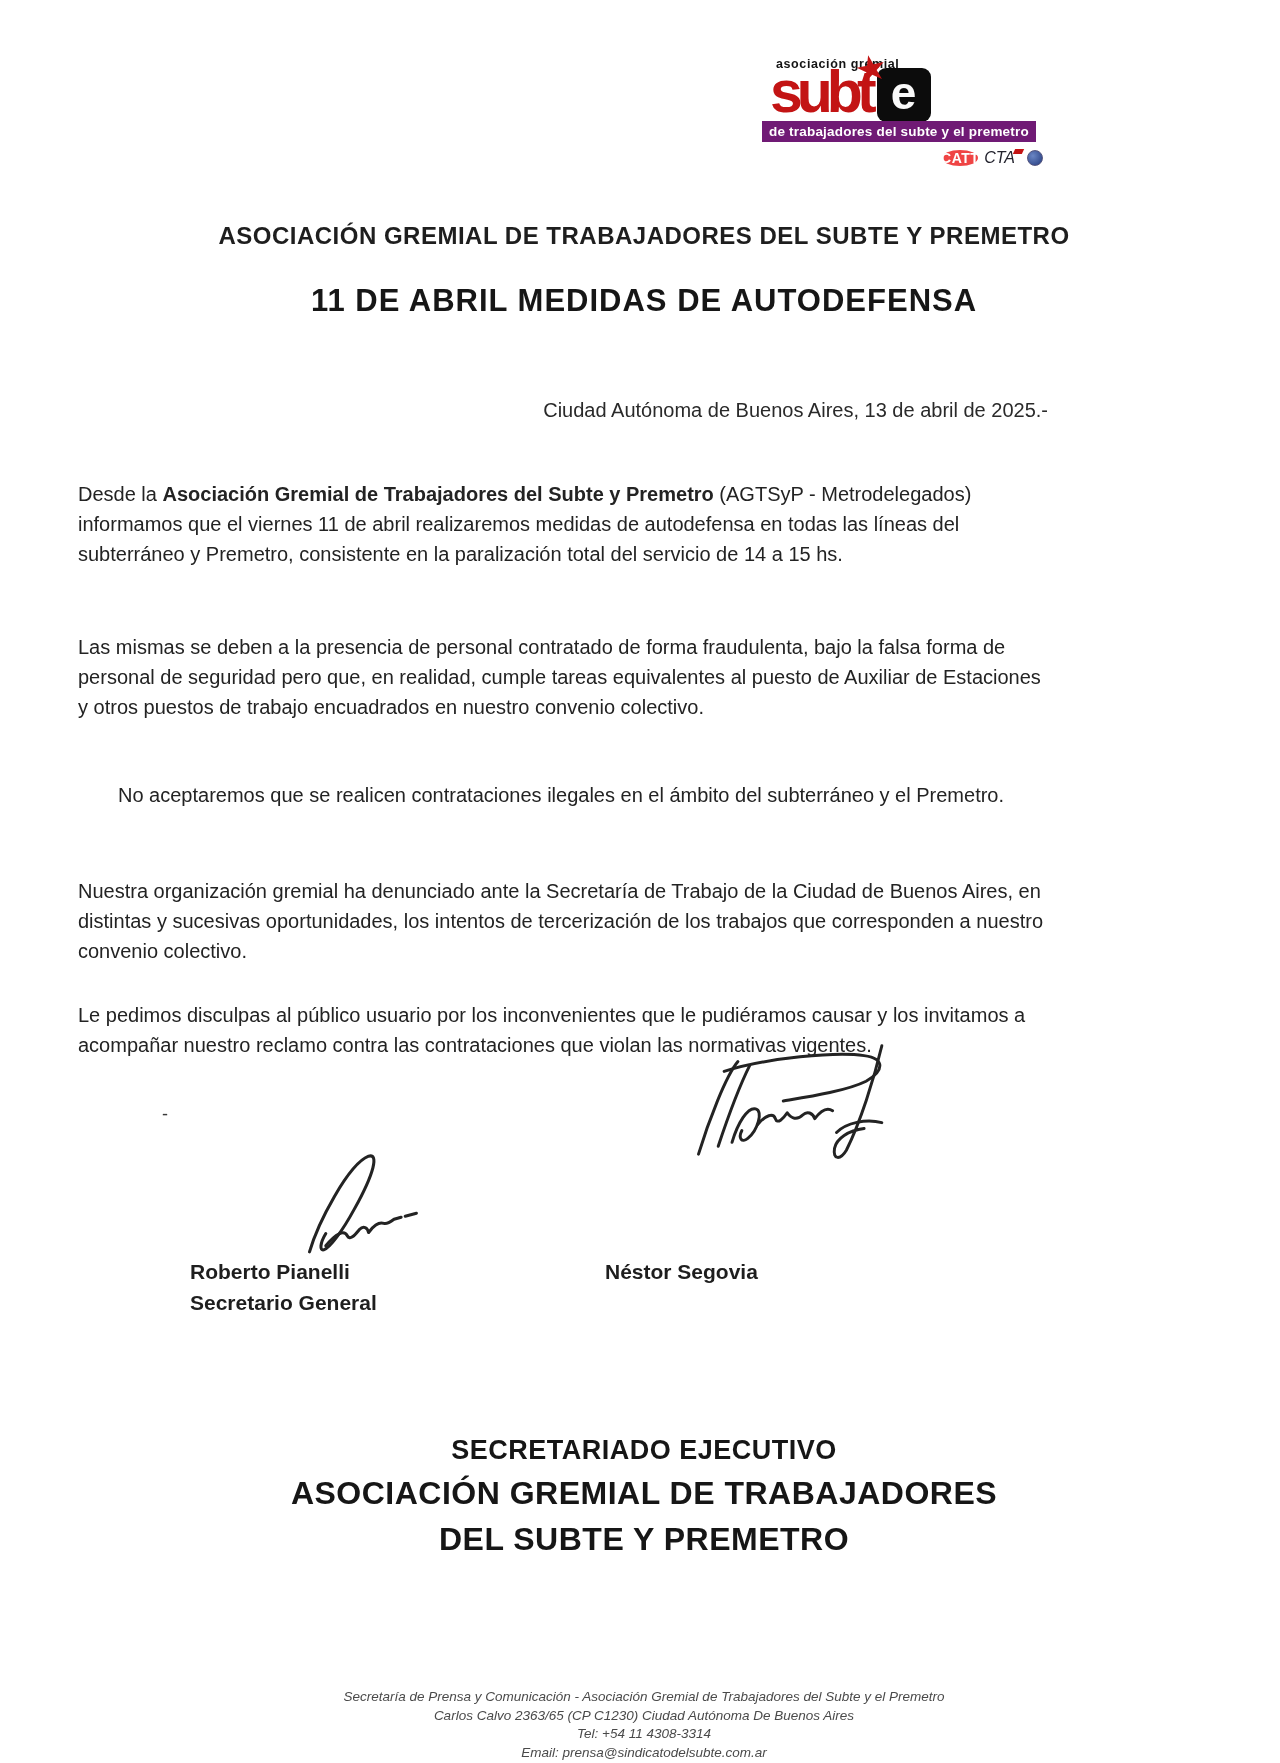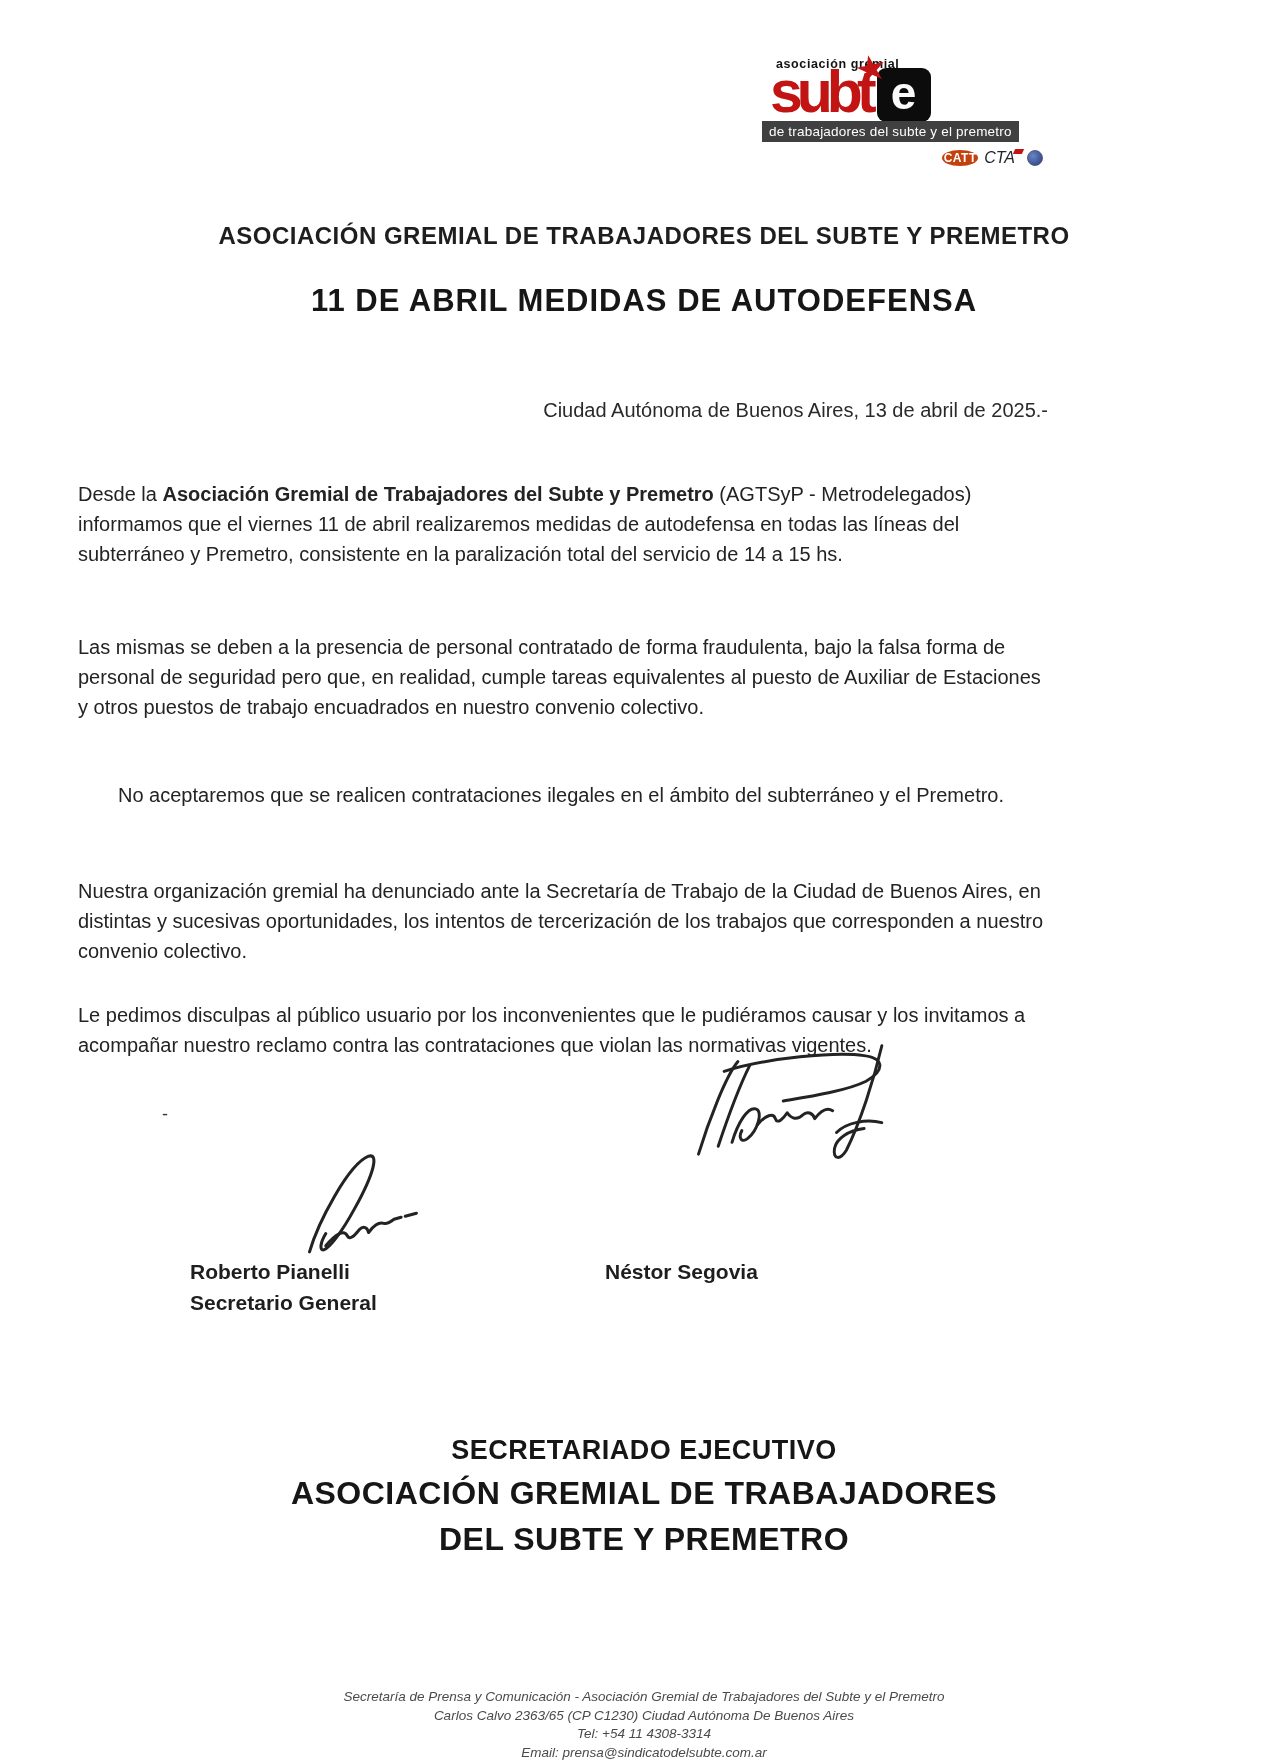--- a/index.html
+++ b/index.html
@@ -10,23 +10,23 @@
   }
 
   
   .logo{position:absolute;left:762px;top:57px;width:285px;height:110px;}
   .logo-label{position:absolute;left:14px;top:0;font-size:12.5px;font-weight:bold;letter-spacing:.6px;color:#141414;}
   .logo-brand{position:absolute;left:8px;top:4px;display:flex;align-items:flex-end;}
   .logo-brand-text{font-size:59px;font-weight:bold;color:#c31414;letter-spacing:-6px;line-height:62px;}
   .logo-e-box{position:relative;width:54px;height:54px;background:#0c0c0c;border-radius:9px;margin-left:6px;margin-bottom:1px;}
   .logo-e{position:absolute;left:50%;top:50%;transform:translate(-50%,-55%);font-size:46px;font-weight:bold;color:#fafafa;line-height:1;}
   .logo-star{position:absolute;left:-22px;top:-17px;font-size:36px;color:#c31414;line-height:1;transform:rotate(-12deg);}
-  .logo-banner{position:absolute;left:0;top:64px;background:#404040;color:#ffffff;font-weight:normal;font-size:13.5px;letter-spacing:.2px;padding:3px 7px;white-space:nowrap;}
+  .logo-banner{position:absolute;left:0;top:64px;background:#701a75;color:#ffffff;font-weight:bold;font-size:13.5px;letter-spacing:.2px;padding:3px 7px;white-space:nowrap;}
   .logo-emblems{position:absolute;right:4px;top:92px;display:flex;align-items:center;gap:6px;}
-  .emblem-catt{display:flex;align-items:center;justify-content:center;width:36px;height:16px;background:#c2410c;border-radius:50%;color:#ffffff;font-size:12px;font-weight:bold;letter-spacing:.5px;}
+  .emblem-catt{display:flex;align-items:center;justify-content:center;width:36px;height:16px;background:#ef4444;border-radius:50%;color:#ffffff;font-size:14px;font-weight:bold;letter-spacing:.5px;}
   .emblem-cta{position:relative;font-style:italic;font-weight:normal;font-size:16px;color:#23232e;padding-right:6px;}
   .emblem-cta::after{content:"";position:absolute;top:0;right:-2px;width:9px;height:5px;background:#c31414;transform:skewX(-25deg);}
   .emblem-badge{width:16px;height:16px;border-radius:50%;background:radial-gradient(circle at 35% 35%, #6a86c4, #233a7d);border:1px solid #55557e;box-sizing:border-box;}
 
   
   .org-line{position:absolute;top:222px;left:0;width:100%;text-align:center;font-size:24px;font-weight:bold;letter-spacing:.5px;color:#1e1e1e;margin:0;}
   .doc-title{position:absolute;top:283px;left:0;width:100%;text-align:center;font-size:31px;font-weight:bold;letter-spacing:1px;color:#161616;margin:0;}
   .dateline{position:absolute;top:399px;left:78px;width:970px;text-align:right;font-size:20px;color:#2a2a2a;}
 
   

